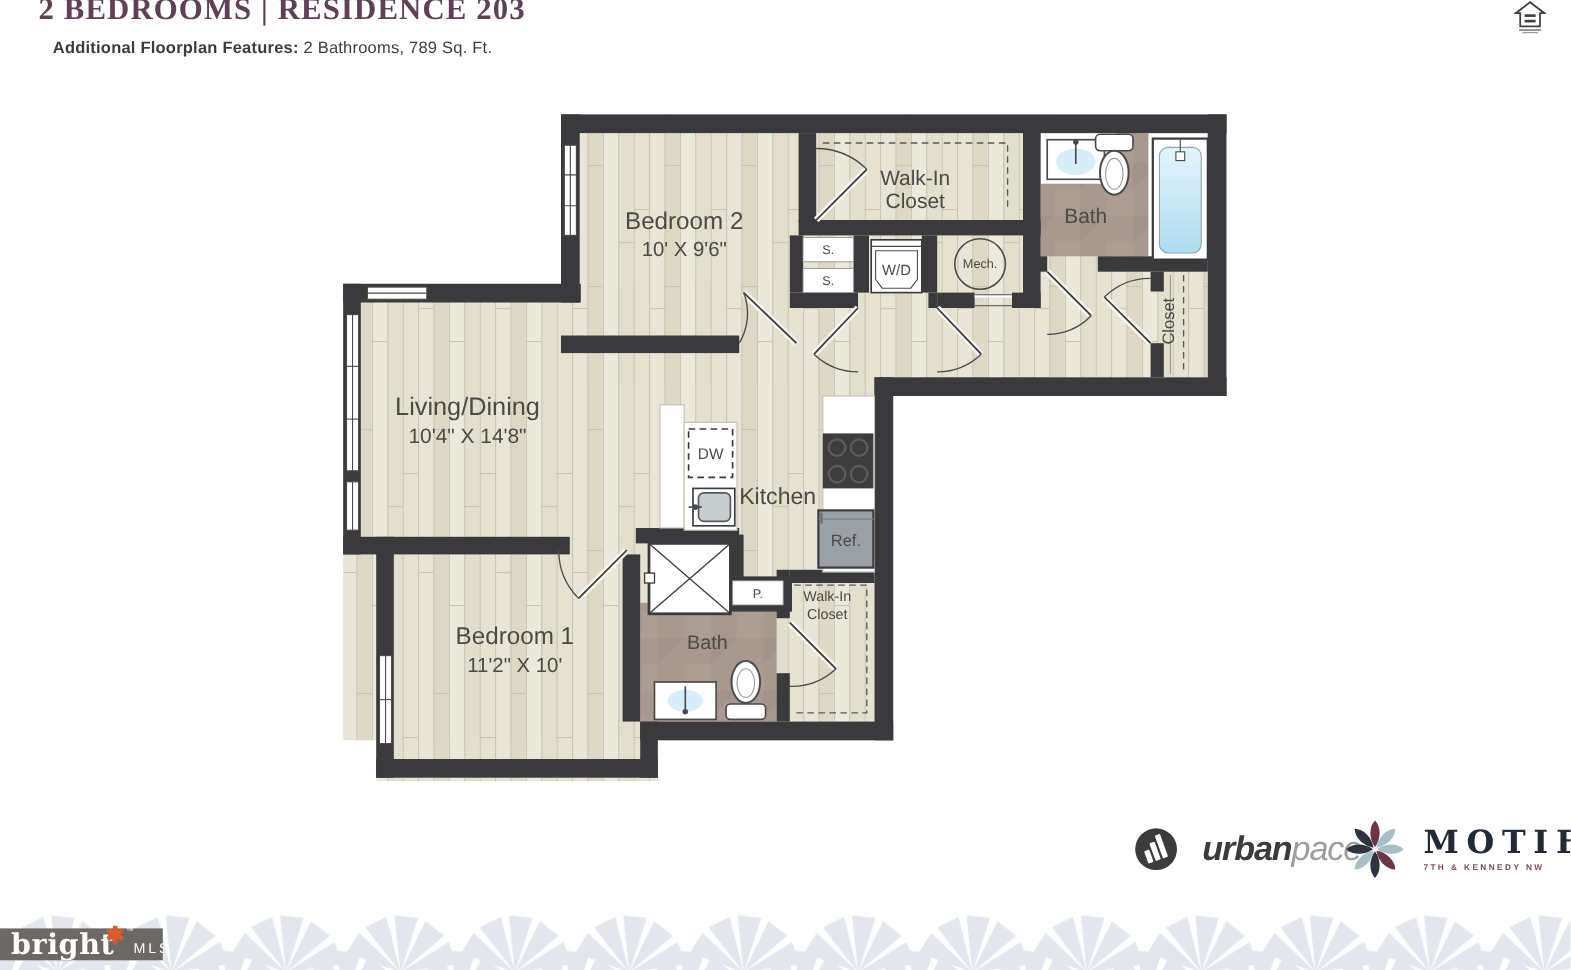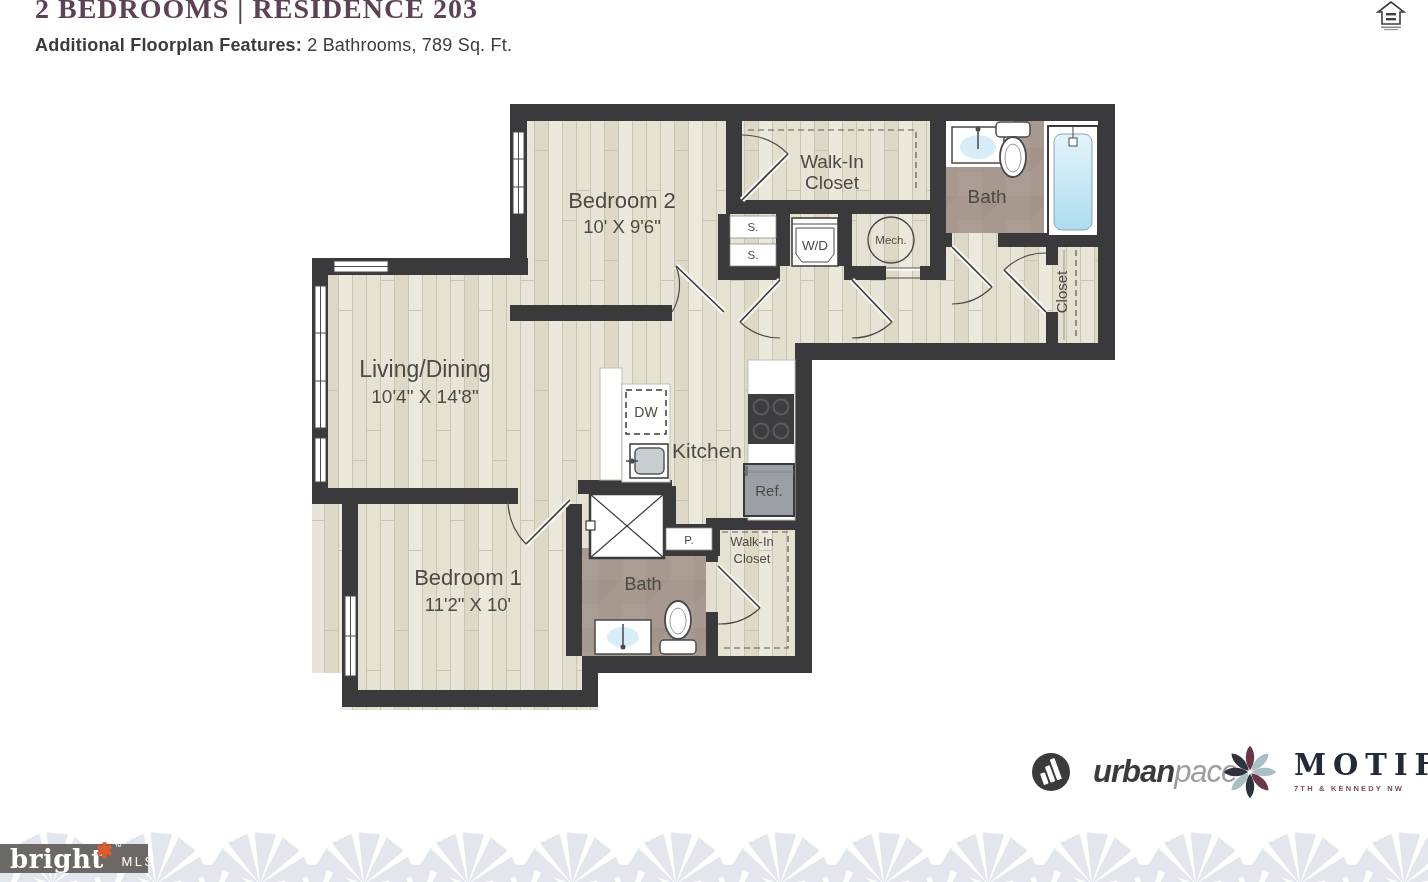--- a/index.html
+++ b/index.html
@@ -2,21 +2,21 @@
 <html><head>
 <meta charset="utf-8">
 <style>
   html,body{margin:0;padding:0;background:#fff;}
   .page{position:relative;width:1428px;height:882px;background:#ffffff;overflow:hidden;
         font-family:"Liberation Sans",sans-serif;}
   
   .hdr{position:absolute;left:35px;top:0;}
   .title{margin:0;margin-top:-7px;font-family:"Liberation Serif",serif;font-weight:700;
          font-size:28px;letter-spacing:1px;color:#5d4154;}
-  .features{margin:0;margin-top:10px;font-size:18px;color:#3c3c3c;letter-spacing:.2px;}
+  .features{margin:13px;margin-top:10px;font-size:15px;color:#3c3c3c;letter-spacing:.2px;}
   .features b{font-weight:700;}
   .eho{position:absolute;right:22px;top:0;}
   
   .plan{position:absolute;left:310px;top:100px;}
   .w{fill:#3a3a3c;}
   .lbl{font-family:"Liberation Sans",sans-serif;fill:#4b4a45;}
   .cntr{fill:#ffffff;stroke:#c2beb2;stroke-width:1;}
   .wind{fill:#ffffff;stroke:#4a4a4a;stroke-width:1;}
   .wline{stroke:#4a4a4a;stroke-width:1;}
   .door{stroke:#3a3a3c;stroke-width:1.6;fill:none;}

